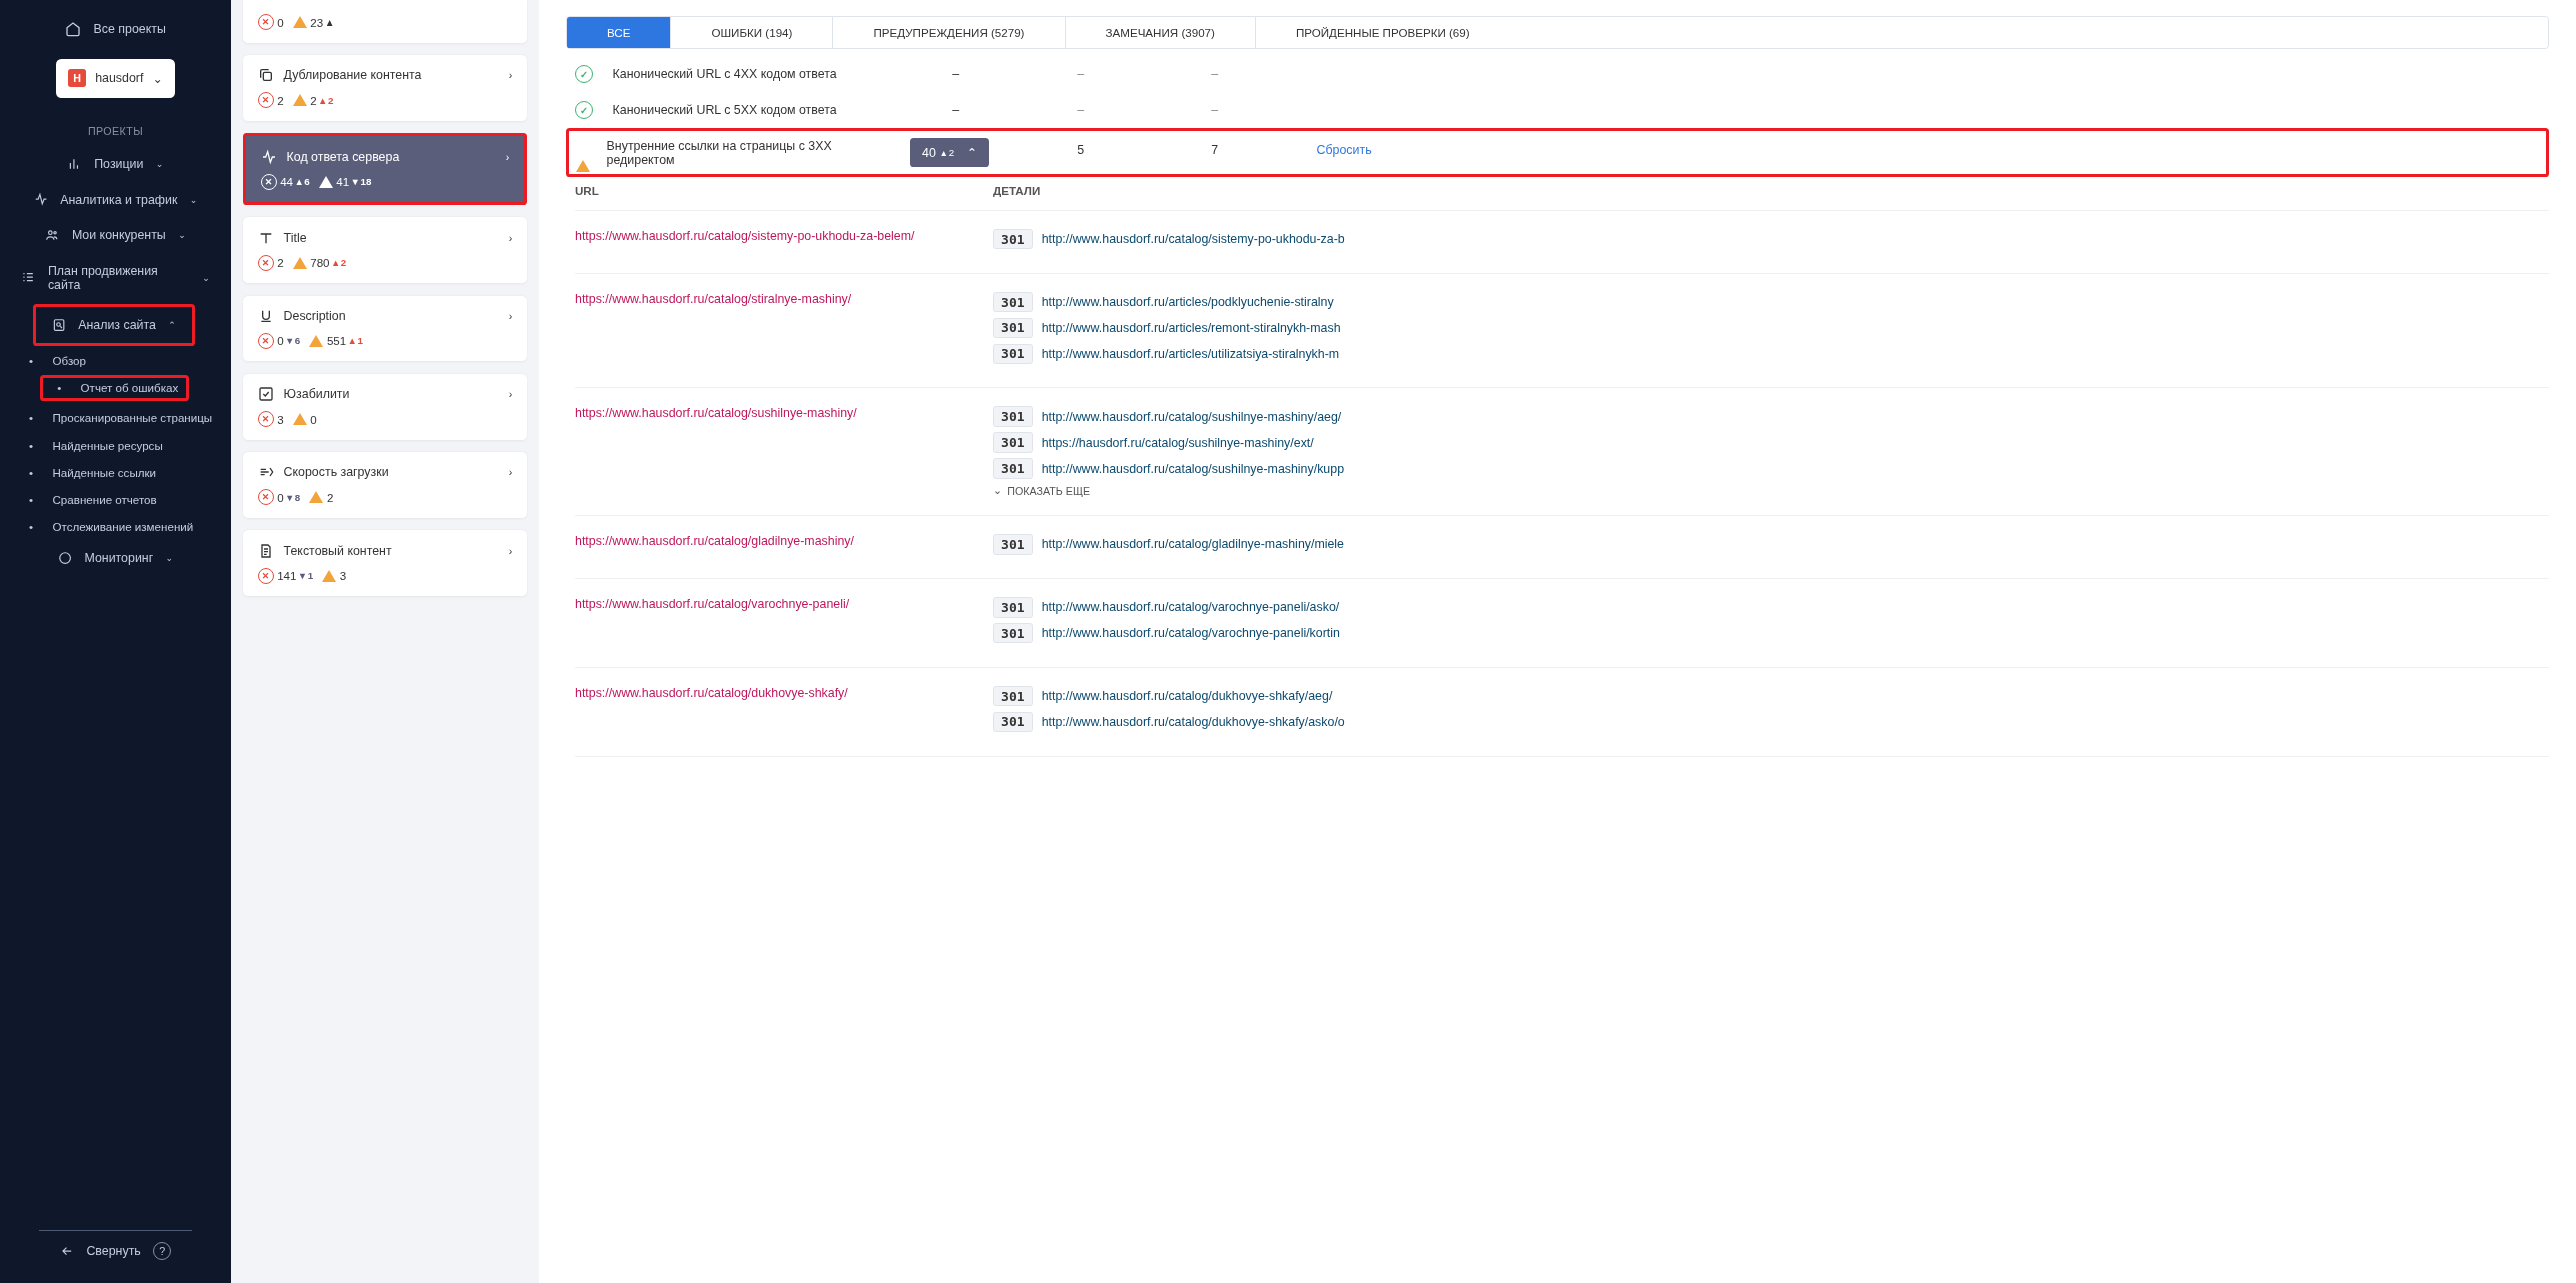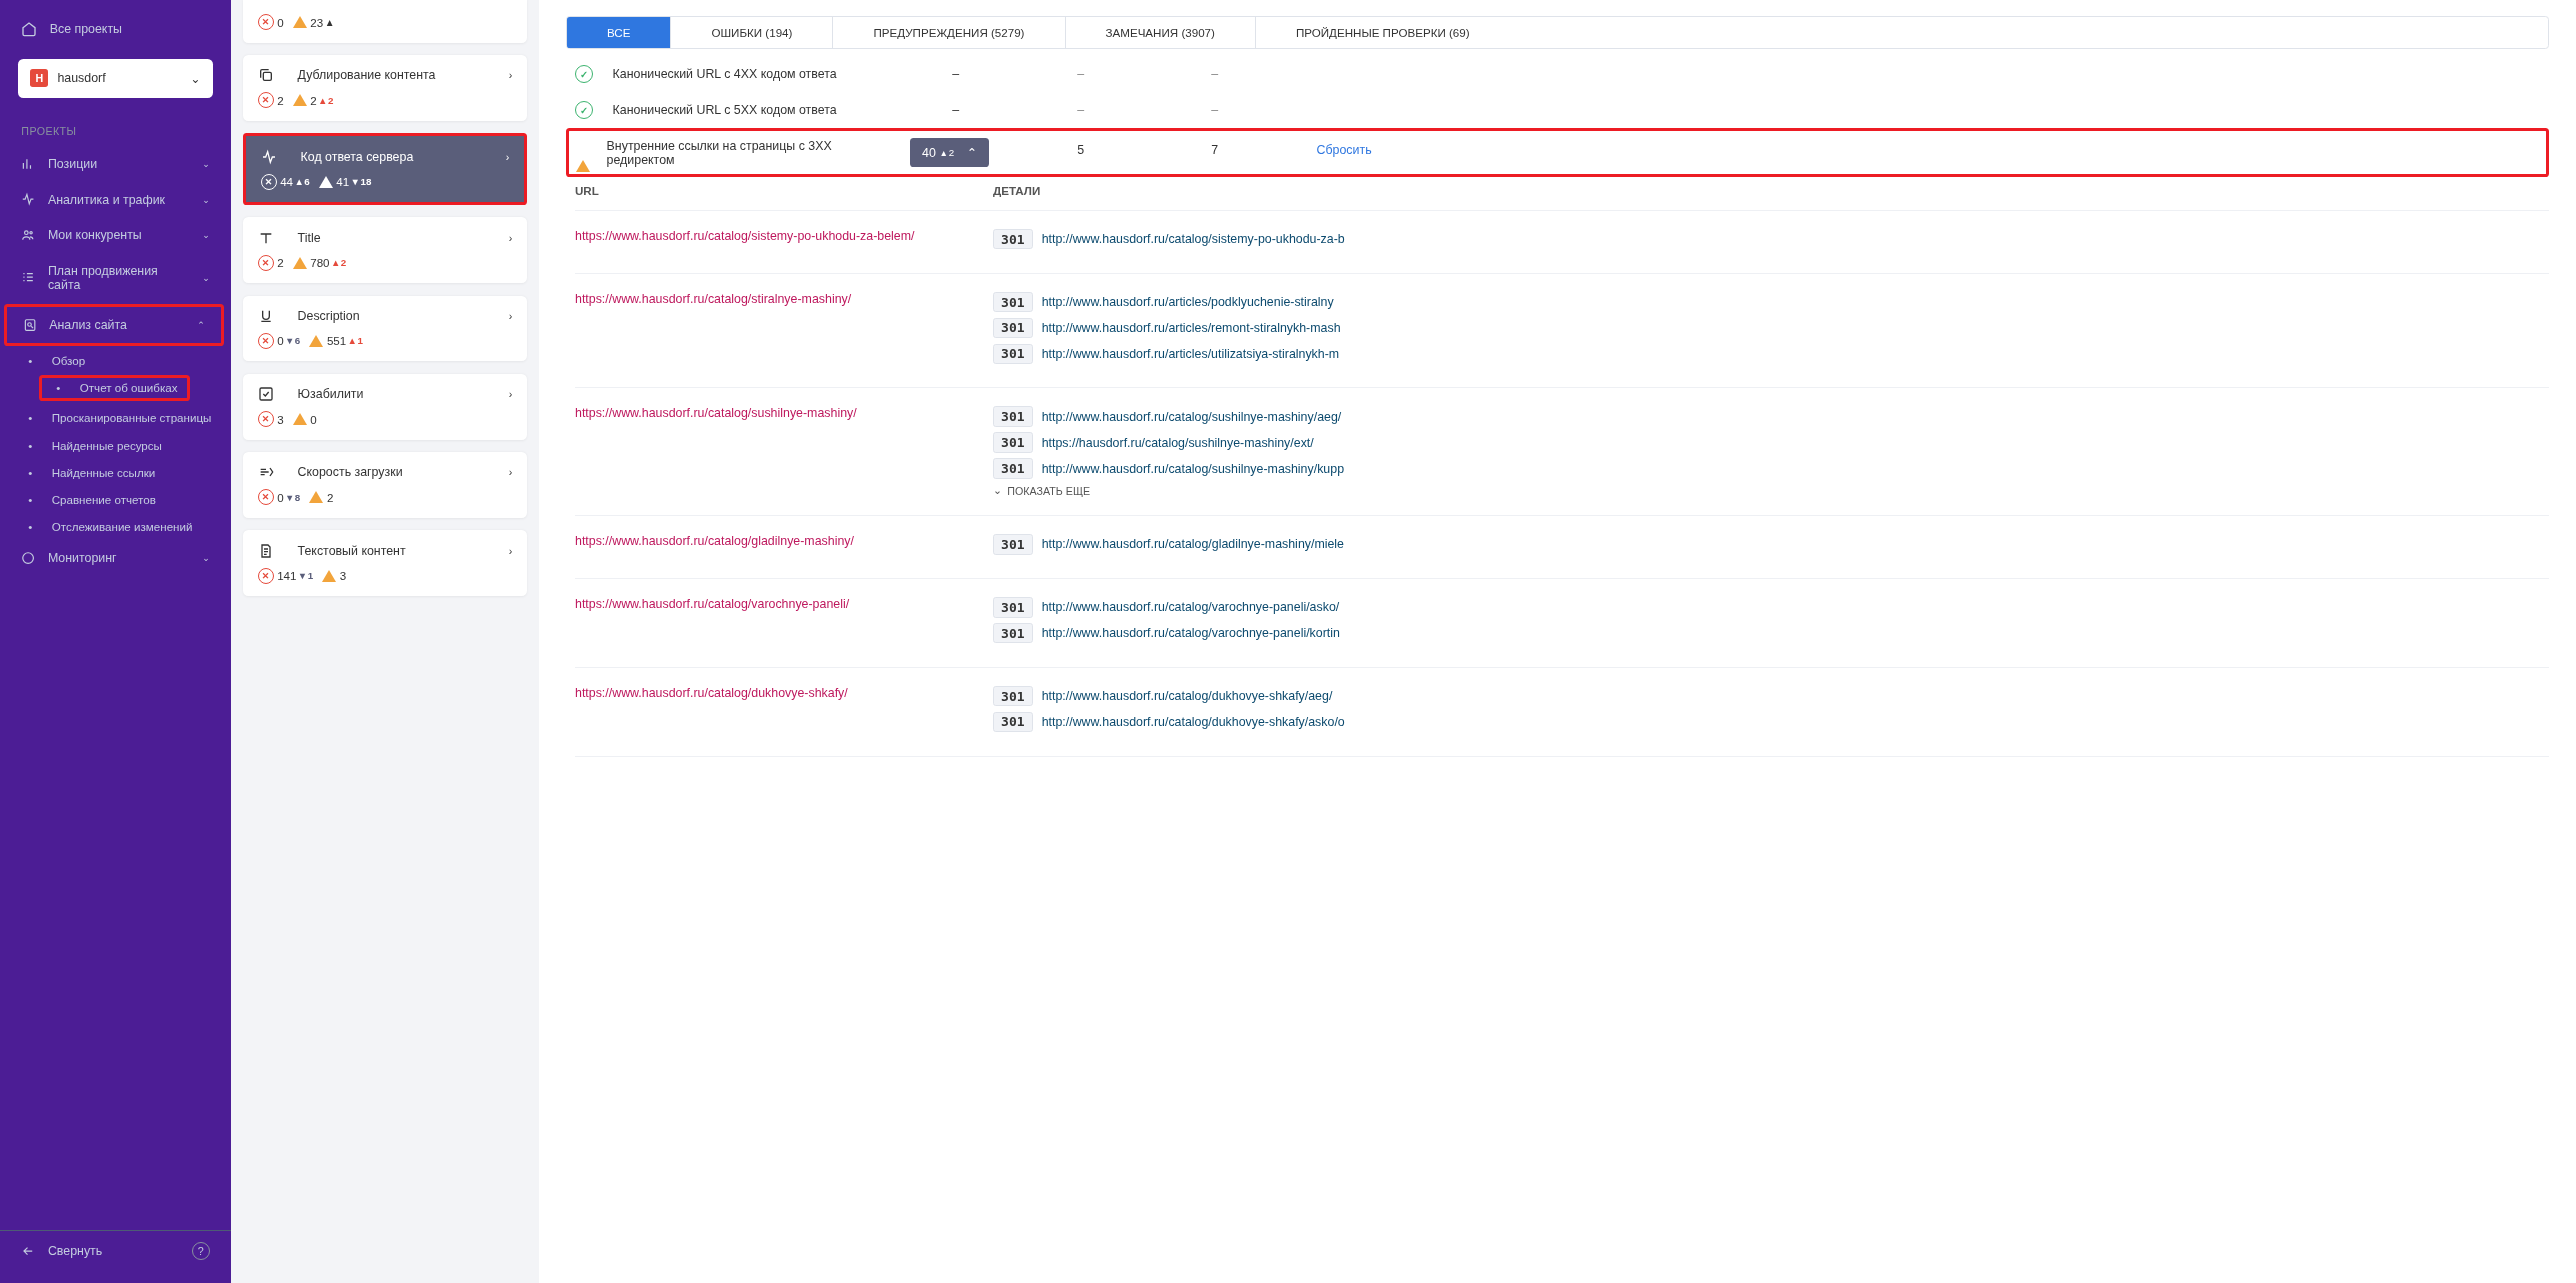--- a/index.html
+++ b/index.html
@@ -1,18 +1,18 @@
 <!DOCTYPE html>
 <html style="font-size:14.2px"><head>
 <meta charset="utf-8">
 <style>
 * { box-sizing: border-box; margin: 0; padding: 0; }
 body { font-family: -apple-system, BlinkMacSystemFont, 'Segoe UI', Arial, sans-serif; background: #fff; color: #333; font-size: 12.4px; overflow: hidden; }
 .app { display: flex; height: 100vh; }
-.sidebar { width: 231px; background: #4c1d95; color: #c4cde0; display: flex; flex-direction: column; padding: 12.4px 0 12.4px 0; }
+.sidebar { width: 231px; background: #0f172a; color: #c4cde0; display: flex; flex-direction: column; padding: 12.4px 0 12.4px 0; align-items: center; }
 .all-projects { display: flex; align-items: center; gap: 12.4px; padding: 9px 21.3px; cursor: pointer; }
 .project-select { margin: 12.4px 18px 18px; background: #fff; border-radius: 5.3px; padding: 10.7px 12.4px; display: flex; align-items: center; gap: 9px; color: #333; cursor: pointer; position: relative; font-weight: 500; }
 .project-select .h-icon { width: 18px; height: 18px; background: #e54a3b; border-radius: 2.7px; display: flex; align-items: center; justify-content: center; color: #fff; font-weight: bold; font-size: 10.7px; }
 .project-select .chev { margin-left: auto; }
 .section-label { padding: 9px 21.3px; font-size: 10.7px; color: #88919f; letter-spacing: 0.4px; }
 .nav-item { display: flex; align-items: center; gap: 12.4px; padding: 10.7px 21.3px; cursor: pointer; position: relative; }
 .nav-item .chev { margin-left: auto; font-size: 9px; }
 .nav-subitems { padding-left: 21.3px; }
 .nav-sub { display: flex; align-items: center; gap: 12.4px; padding: 7.1px 18px 7.1px 0; font-size: 11.6px; cursor: pointer; }
 .nav-sub .dot { width: 18px; text-align: center; }
@@ -22,21 +22,21 @@
 .highlight-box { border: 3.6px solid #ed1c24; border-radius: 3.6px; }
 .hb-nav { margin: 1.8px 7.1px 1.8px 3.6px; padding: 0 !important; }
 .hb-nav .nav-item { padding: 10.7px 16px; }
 .hb-sub { margin: 0 41px 3.6px 18px; padding: 0; }
 .hb-sub .nav-sub { padding: 3.6px 7.1px; }
 
 .middle-col { width: 308px; background: #f3f4f7; padding: 0 12.4px 12.4px 12.4px; overflow-y: auto; }
 .category-card { background: #fff; border-radius: 5.3px; margin-top: 12.4px; box-shadow: 0 0.9px 2.7px rgba(0,0,0,0.06); padding: 12.4px 14.2px; cursor: pointer; position: relative; }
 .category-card.partial-top { margin-top: 0; border-top-left-radius: 0; border-top-right-radius: 0; padding-top: 5.3px; }
 .category-card.active { background: #5a5e7a; color: #fff; }
-.cat-header { display: flex; align-items: center; gap: 24px; font-weight: 500; }
+.cat-header { display: flex; align-items: center; gap: 10px; font-weight: 500; }
 .cat-header .arrow { margin-left: auto; font-size: 10.7px; }
 .cat-stats { display: flex; align-items: center; gap: 9px; margin-top: 9px; font-size: 11.6px; }
 .stat-group { display: flex; align-items: center; gap: 3.6px; }
 .icon-circle { width: 16px; height: 16px; border-radius: 50%; border: 1.8px solid; display: inline-flex; align-items: center; justify-content: center; font-size: 9px; font-weight: bold; }
 .icon-error { border-color: #e54a3b; color: #e54a3b; }
 .icon-warn { width: 0; height: 0; border-left: 7.1px solid transparent; border-right: 7.1px solid transparent; border-bottom: 12.4px solid; border-bottom-color: #f2a43b; position: relative; }
 .delta-up { color: #e54a3b; font-size: 9.8px; font-weight: 600; }
 .delta-down { color: #5a5e7a; font-size: 9.8px; font-weight: 600; }
 .active .delta-up, .active .delta-down, .active .icon-error { color: #fff; border-color: #fff; }
 .active .icon-warn { border-bottom-color: #fff; }

